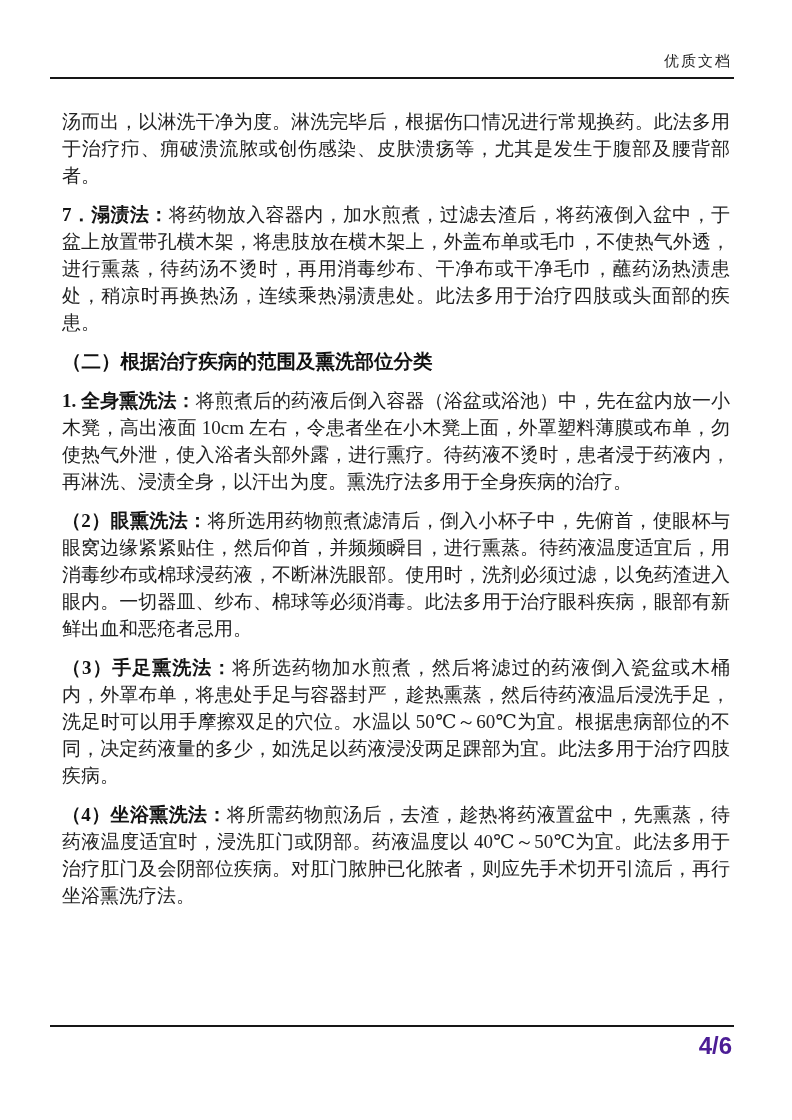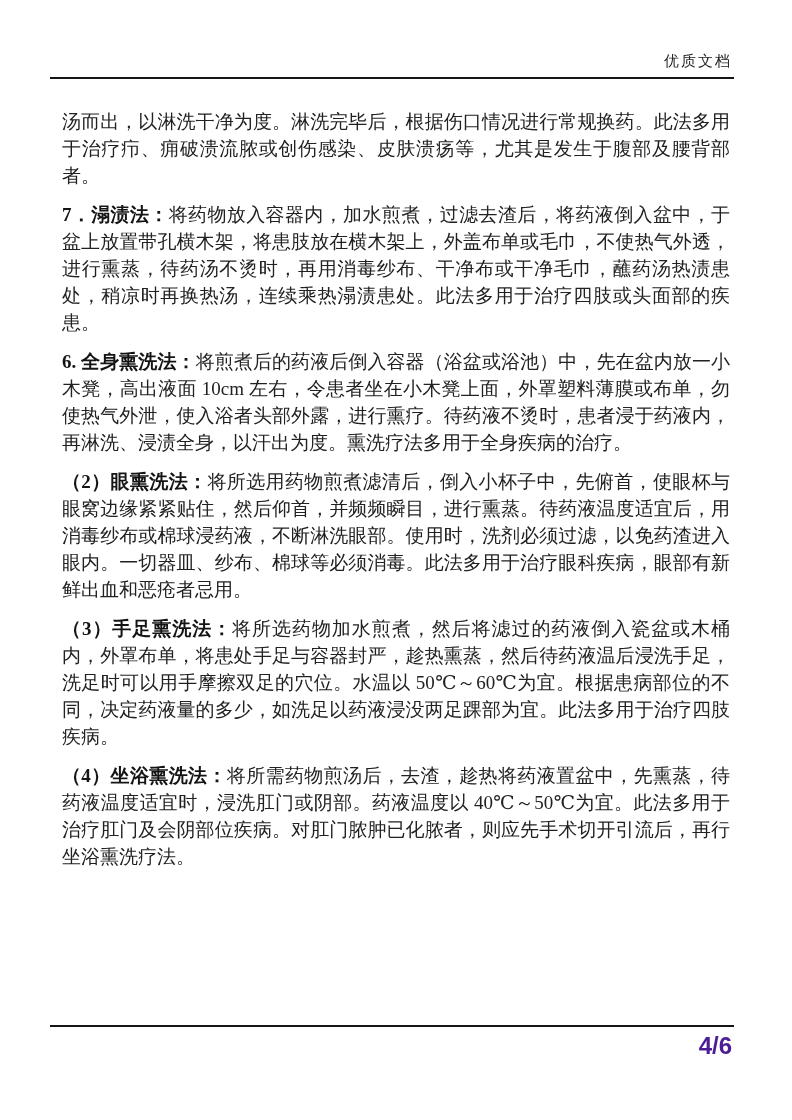--- a/index.html
+++ b/index.html
@@ -75,22 +75,23 @@
   <div class="header-watermark">优质文档</div>
 
   <div class="rule header-rule"></div>
 
   <div class="content">
 
     <p class="para"><span>汤而出，以淋洗干净为度。淋洗完毕后，根据伤口情况进行常规换药。此法多用于治疗疖、痈破溃流脓或创伤感染、皮肤溃疡等，尤其是发生于腹部及腰背部者。</span></p>
 
     <p class="para"><span class="lead">7．溻渍法：</span><span>将药物放入容器内，加水煎煮，过滤去渣后，将药液倒入盆中，于盆上放置带孔横木架，将患肢放在横木架上，外盖布单或毛巾，不使热气外透，进行熏蒸，待药汤不烫时，再用消毒纱布、干净布或干净毛巾，蘸药汤热渍患处，稍凉时再换热汤，连续乘热溻渍患处。此法多用于治疗四肢或头面部的疾患。</span></p>
 
+    <h2 class="heading">（二）根据治疗疾病的范围及熏洗部位分类</h2>
 
-    <p class="para"><span class="lead">6. 全身熏洗法：</span><span>将煎煮后的药液后倒入容器（浴盆或浴池）中，先在盆内放一小木凳，高出液面 10cm 左右，令患者坐在小木凳上面，外罩塑料薄膜或布单，勿使热气外泄，使入浴者头部外露，进行熏疗。待药液不烫时，患者浸于药液内，再淋洗、浸渍全身，以汗出为度。熏洗疗法多用于全身疾病的治疗。</span></p>
+    <p class="para"><span class="lead">1. 全身熏洗法：</span><span>将煎煮后的药液后倒入容器（浴盆或浴池）中，先在盆内放一小木凳，高出液面 10cm 左右，令患者坐在小木凳上面，外罩塑料薄膜或布单，勿使热气外泄，使入浴者头部外露，进行熏疗。待药液不烫时，患者浸于药液内，再淋洗、浸渍全身，以汗出为度。熏洗疗法多用于全身疾病的治疗。</span></p>
 
 
 
     <p class="para"><span class="lead">（2）眼熏洗法：</span><span>将所选用药物煎煮滤清后，倒入小杯子中，先俯首，使眼杯与眼窝边缘紧紧贴住，然后仰首，并频频瞬目，进行熏蒸。待药液温度适宜后，用消毒纱布或棉球浸药液，不断淋洗眼部。使用时，洗剂必须过滤，以免药渣进入眼内。一切器皿、纱布、棉球等必须消毒。此法多用于治疗眼科疾病，眼部有新鲜出血和恶疮者忌用。</span></p>
 
     <p class="para"><span class="lead">（3）手足熏洗法：</span><span>将所选药物加水煎煮，然后将滤过的药液倒入瓷盆或木桶内，外罩布单，将患处手足与容器封严，趁热熏蒸，然后待药液温后浸洗手足，洗足时可以用手摩擦双足的穴位。水温以 50℃～60℃为宜。根据患病部位的不同，决定药液量的多少，如洗足以药液浸没两足踝部为宜。此法多用于治疗四肢疾病。</span></p>
 
     <p class="para"><span class="lead">（4）坐浴熏洗法：</span><span>将所需药物煎汤后，去渣，趁热将药液置盆中，先熏蒸，待药液温度适宜时，浸洗肛门或阴部。药液温度以 40℃～50℃为宜。此法多用于治疗肛门及会阴部位疾病。对肛门脓肿已化脓者，则应先手术切开引流后，再行坐浴熏洗疗法。</span></p>
 
 

